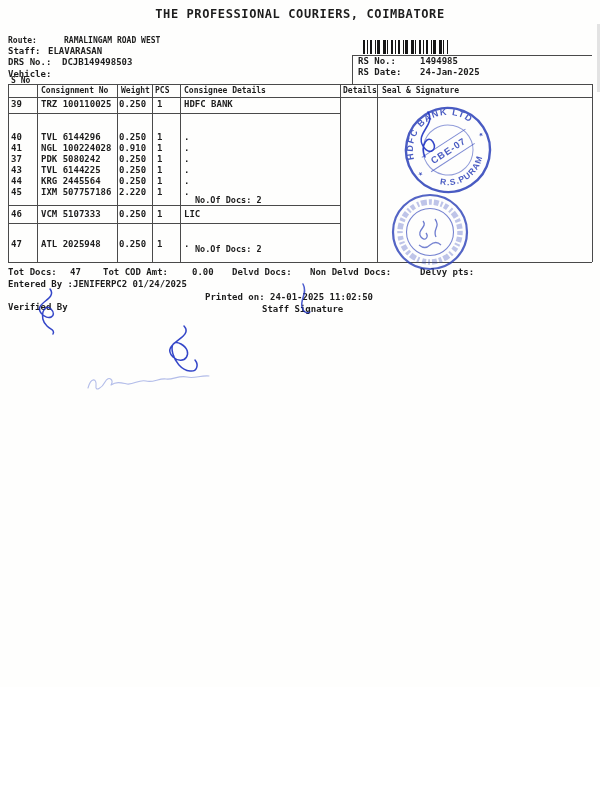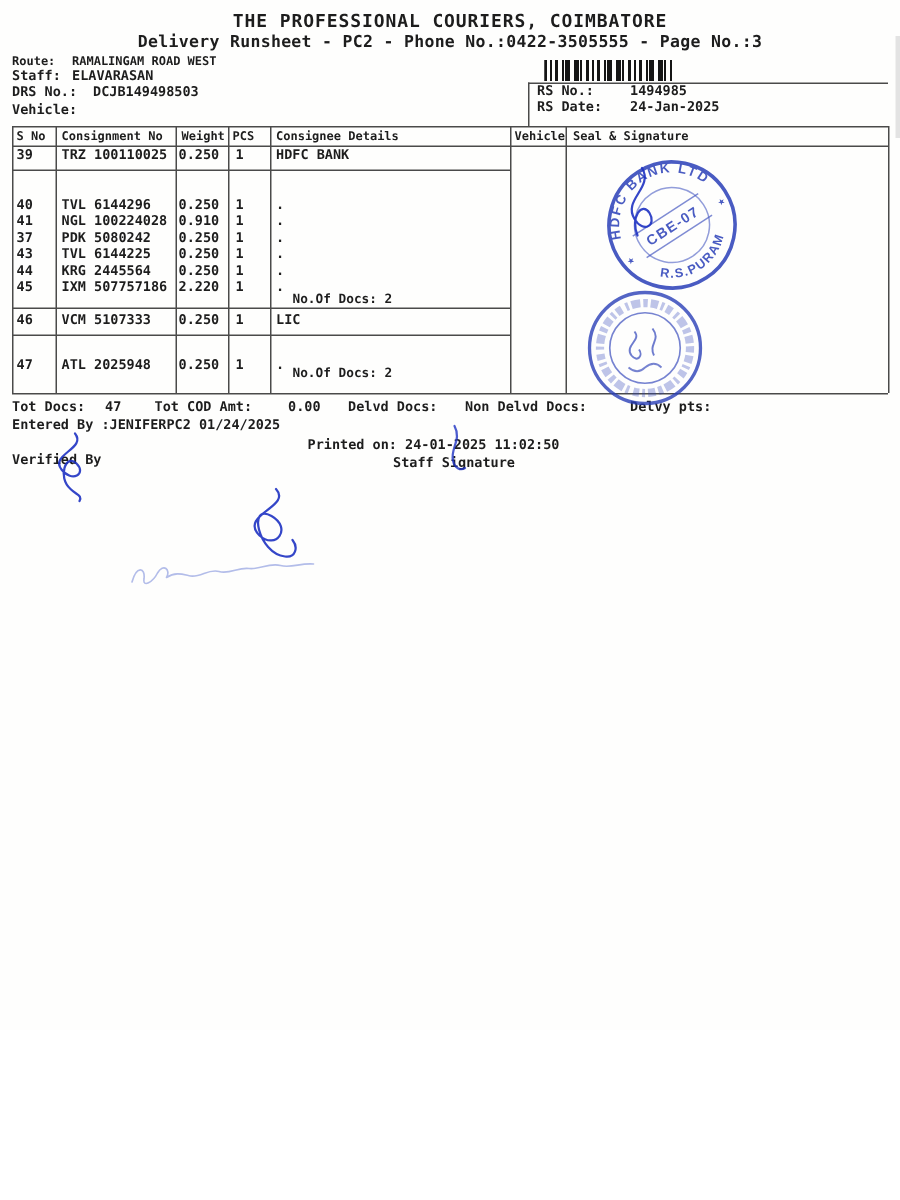--- a/index.html
+++ b/index.html
@@ -21,25 +21,24 @@
   .sig{fill:none;stroke:#1e32c2;stroke-width:1.5;stroke-linecap:round;stroke-linejoin:round;opacity:.9;}
   .faint{stroke:#7486d8;stroke-width:1.1;opacity:.55;}
   .artifact{position:absolute;}
 </style>
 </head>
 <body>
 
 <div class="page">
 
   <div class="t s12 center" style="top:8px;letter-spacing:.6px">THE PROFESSIONAL COURIERS, COIMBATORE</div>
-  <div class="t s11 center" style="top:22px;letter-spacing:.2px">Delivery Runsheet - PC2 - Phone No.:0422-3505555 - Page No.:3</div>
 
   <div>
     <span class="t s8" style="left:8px;top:37px">Route:</span>
-    <span class="t s8" style="left:48px;top:37px">RAMALINGAM ROAD WEST</span>
+    <span class="t s8" style="left:64px;top:37px">RAMALINGAM ROAD WEST</span>
     <span class="t s9" style="left:8px;top:47px">Staff:</span>
     <span class="t s9" style="left:48px;top:47px">ELAVARASAN</span>
     <span class="t s9" style="left:8px;top:58px">DRS No.:</span>
     <span class="t s9" style="left:62px;top:58px">DCJB149498503</span>
     <span class="t s9" style="left:8px;top:70px">Vehicle:</span>
   </div>
 
   <div class="barcode"></div>
   <div class="hl" style="left:352px;top:55px;width:240px"></div>
   <div class="vl" style="left:352px;top:55px;height:29px"></div>
@@ -61,26 +60,26 @@
     <div class="vl" style="left:37px;top:84px;height:178px"></div>
     <div class="vl" style="left:117px;top:84px;height:178px"></div>
     <div class="vl" style="left:152px;top:84px;height:178px"></div>
     <div class="vl" style="left:180px;top:84px;height:178px"></div>
     <div class="vl" style="left:340px;top:84px;height:178px"></div>
     <div class="vl" style="left:377px;top:84px;height:178px"></div>
     <div class="vl" style="left:592px;top:84px;height:178px"></div>
   </div>
 
   <div>
-    <span class="t s8" style="left:11px;top:87px">S No</span>
+    <span class="t s8" style="left:11px;top:77px">S No</span>
     <span class="t s8" style="left:41px;top:87px">Consignment No</span>
     <span class="t s8" style="left:121px;top:87px">Weight</span>
     <span class="t s8" style="left:155px;top:87px">PCS</span>
     <span class="t s8" style="left:184px;top:87px">Consignee Details</span>
-    <span class="t s8" style="left:343px;top:87px">Vehicle</span>
+    <span class="t s8" style="left:343px;top:87px">Details</span>
     <span class="t s8" style="left:382px;top:87px">Seal &amp; Signature</span>
   </div>
 
   <div class="row" style="top:100px">
     <span class="x-sno">39</span>
     <span class="x-con">TRZ 100110025</span>
     <span class="x-wt">0.250</span>
     <span class="x-pcs">1</span>
     <span class="x-cd">HDFC BANK</span>
   </div>

